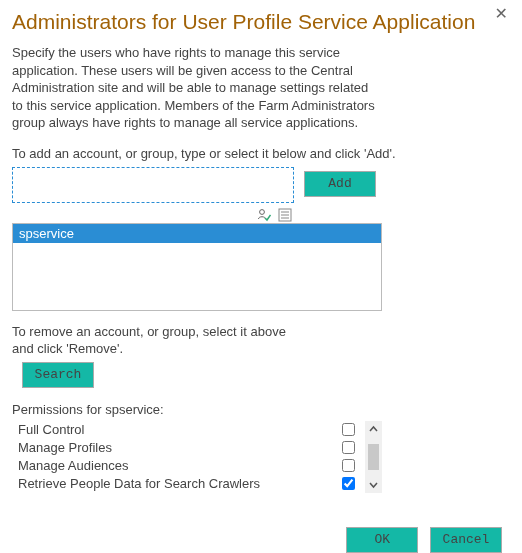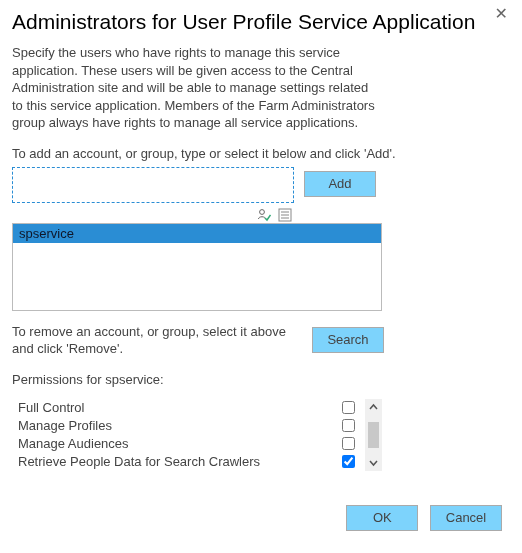--- a/index.html
+++ b/index.html
@@ -19,21 +19,21 @@
     top: 6px;
     right: 14px;
     font-size: 16px;
     color: #666;
     cursor: pointer;
     line-height: 1;
   }
   h1.title {
     font-size: 21px;
     font-weight: 300;
-    color: #000000;
+    color: #a16207;
     margin: 2px 0 10px 0;
   }
   .desc {
     margin: 0 0 14px 0;
     line-height: 1.35;
     max-width: 370px;
   }
   .instr {
     margin: 0 0 6px 0;
   }
@@ -58,56 +58,57 @@
   }
   .picker-icons {
     text-align: right;
     margin-top: 2px;
     padding-right: 2px;
   }
   .picker-icons svg { vertical-align: top; margin-left: 3px; }
   .btn {
     width: 72px;
     height: 26px;
-    background: #7dd3fc;
+    background: #14b8a6;
     border: 1px solid #aaa;
     color: #444;
-    font-family: Liberation Sans, sans-serif;
+    font-family: Liberation Mono, monospace;
     font-size: 13px;
     cursor: pointer;
     margin-left: 10px;
     margin-top: 4px;
   }
   .listbox {
     width: 370px;
     height: 88px;
     border: 1px solid #bbb;
     margin-top: -2px;
     overflow: hidden;
   }
   .listitem {
     padding: 2px 6px;
     cursor: default;
   }
   .listitem.selected {
     background: #2a8dd4;
-    color: #0f172a;
+    color: #ffffff;
   }
   .remove-row {
     display: flex;
     align-items: flex-start;
     margin-top: 12px;
+    flex-direction: column;
   }
   .remove-text {
     width: 290px;
     line-height: 1.35;
   }
   .perm-label {
     margin-top: 14px;
-    margin-bottom: 12px;
+    margin-bottom: 4px;
   }
   .perm-area {
     display: flex;
     width: 370px;
     justify-content: flex-end;
   }
   .perm-list {
     flex: 1;
     border: 0;
   }

